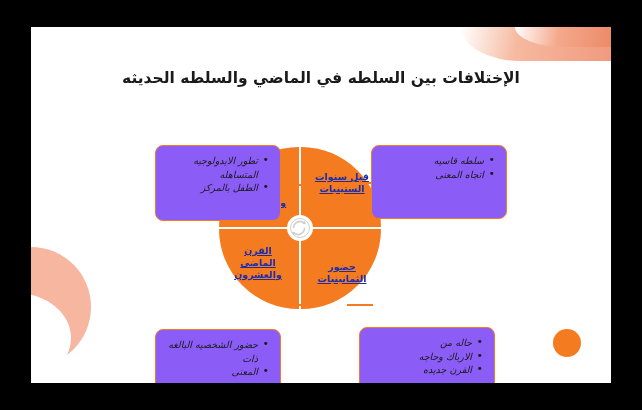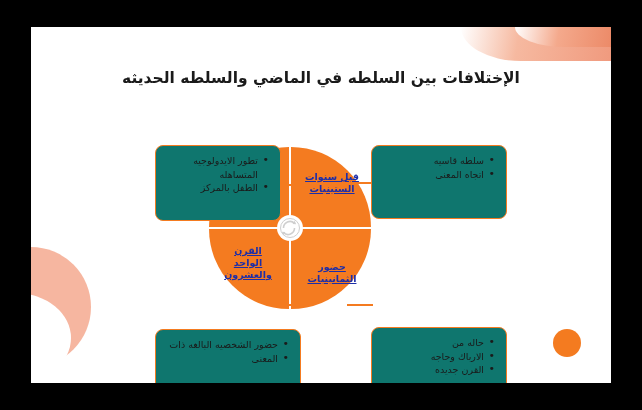--- a/index.html
+++ b/index.html
@@ -94,21 +94,21 @@
     font-family: "DejaVu Sans", sans-serif;
     font-size: 15.5px;
     font-weight: bold;
     color: #1a1a1a;
     letter-spacing: 0px;
   }
 
   
   #wheel {
     position: absolute;
-    left: 178px;
+    left: 188px;
     top: 120px;
     width: 162px;
     height: 162px;
   }
   .quad {
     position: absolute;
     width: 80px;
     height: 80px;
     background: #f47b20;
     box-sizing: border-box;
@@ -163,27 +163,28 @@
     transform: translate(-50%, -50%);
     width: 26px;
     height: 26px;
   }
 
   
   .callout {
     position: absolute;
     border: 1.6px solid #f47b20;
     border-radius: 8px;
-    background: #0f766e;
+    background: #8b5cf6;
     box-sizing: border-box;
     direction: rtl;
     color: #1a1a1a;
     font-size: 9.5px;
     line-height: 13.5px;
     padding: 8px 10px 8px 8px;
+    font-style: italic;
   }
   .callout ul {
     margin: 0;
     padding: 0 12px 0 0;
     list-style: none;
   }
   .callout li {
     position: relative;
     margin: 0;
     text-align: right;
@@ -192,22 +193,22 @@
     content: "•";
     position: absolute;
     right: -11px;
     top: -1px;
     color: #1a1a1a;
     font-size: 11px;
   }
 
   #callout-tr { left: 340px; top: 118px;  width: 136px; height: 74px; }
   #callout-tl { left: 124px; top: 118px;  width: 126px; height: 76px; }
-  #callout-br { left: 340px; top: 300px;  width: 136px; height: 66px; }
-  #callout-bl { left: 124px; top: 302px;  width: 146px; height: 72px; }
+  #callout-br { left: 328px; top: 300px;  width: 136px; height: 66px; }
+  #callout-bl { left: 124px; top: 302px;  width: 126px; height: 72px; }
 
   
   .connector {
     position: absolute;
     background: #f47b20;
     height: 1.5px;
   }
   #conn-tr { left: 316px; top: 155px; width: 26px; }
   #conn-tl { left: 248px; top: 157px; width: 26px; }
   #conn-br { left: 316px; top: 277px; width: 26px; }
@@ -250,21 +251,21 @@
         <div>والسبعينيات</div>
       </div>
 
       <div class="quad-label ql-br">
         <div>حضور</div>
         <div>الثمانينيات</div>
       </div>
 
       <div class="quad-label ql-bl">
         <div>القرن</div>
-        <div>الواحد</div>
+        <div>الماضي</div>
         <div>والعشرون</div>
       </div>
 
       <div class="hub"></div>
       <div class="hub-ring"></div>
       <div class="hub-arrow">
         <svg width="26" height="26" viewBox="0 0 26 26">
           <path d="M6.5 13a6.5 6.5 0 0 1 11-4.7" fill="none" stroke="#cfcfcf" stroke-width="1.6"></path>
           <path d="M17.5 13a6.5 6.5 0 0 1-11 4.7" fill="none" stroke="#cfcfcf" stroke-width="1.6"></path>
           <polygon points="17.6,5.8 19.2,9.2 15.6,9.0" fill="#cfcfcf"></polygon>

